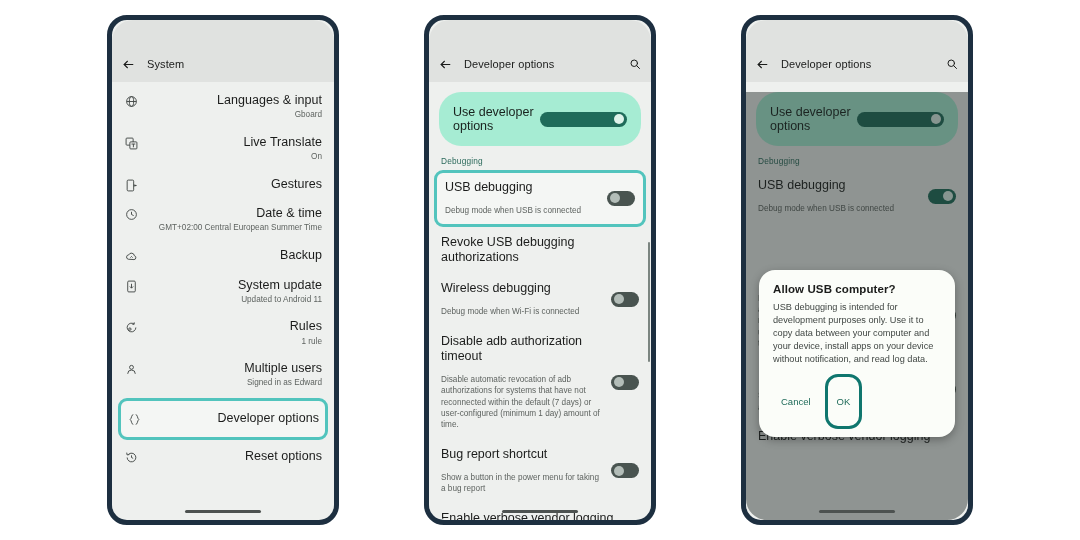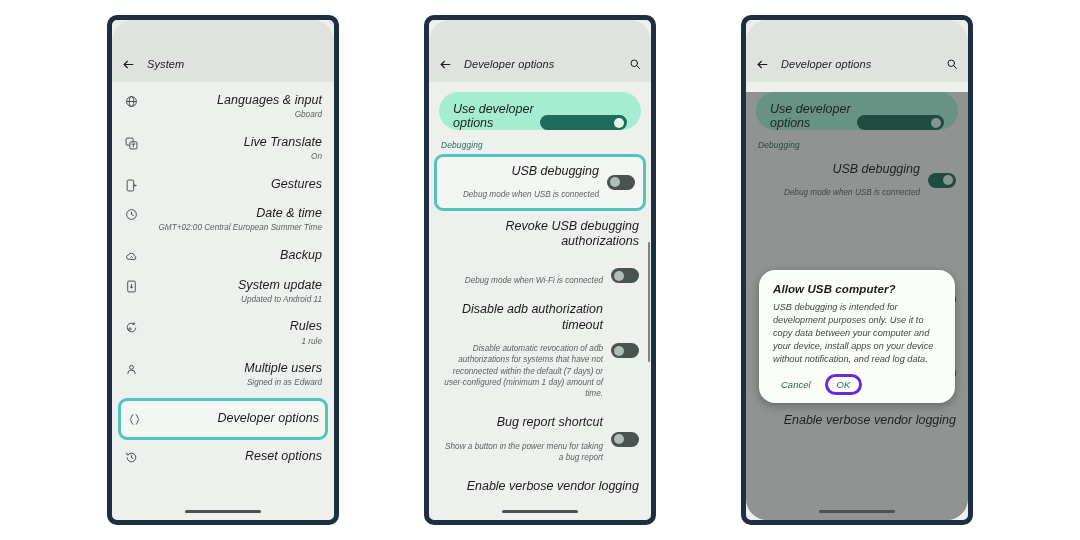--- a/index.html
+++ b/index.html
@@ -16,25 +16,24 @@
     align-items: center;
     justify-content: center;
     gap: 85px;
   }
 
   
   .phone {
     position: relative;
     width: 232px; height: 510px;
     border: 5px solid #1d2f40;
-    border-radius: 10px;
+    border-radius: 20px;
     background: #eef0ee;
     overflow: hidden;
     flex: none;
-    font-style: italic;
   }
   .screen {
     position: absolute;
     inset: 0;
     border-radius: 21px;
     overflow: hidden;
     background: #eef0ee;
   }
   .notch-pad { height: 26px; background: #e0e2e0; }
 
@@ -99,23 +98,23 @@
     border-radius: 3px;
     background: #4d5250;
   }
 
   
   .dev-body { background: #eef0ee; position: relative; height: 100%; }
   .usepill {
     margin: 10px 10px 0 10px;
     background: #a6ecd3;
     border-radius: 22px;
-    height: 38px;
+    height: 54px;
     display: flex;
-    align-items: flex-end;
+    align-items: center;
     padding: 0 14px;
   }
   .usepill span {
     flex: 1;
     font-size: 12.5px;
     color: #18211d;
   }
   .section-label {
     font-size: 8.3px;
     color: #2c6a5c;
@@ -130,21 +129,21 @@
   .sw.on i  { right: 3px; background: #dff2ea; }
   .sw.off { background: #495450; }
   .sw.off i { left: 3px; background: #b3bdb8; }
 
   .opt {
     display: flex;
     align-items: center;
     padding: 8px 12px;
     gap: 8px;
   }
-  .opt .t { flex: 1; min-width: 0; text-align: right; }
+  .opt .t { flex: 1; min-width: 0; }
   .opt .t .ti { font-size: 12.5px; color: #1b1c1b; line-height: 1.22; }
   .opt .t .ds { font-size: 8.2px; color: #5e6360; margin-top: 10px; line-height: 1.38; }
 
   
   .scrollbar {
     position: absolute;
     right: 1px; top: 150px;
     width: 2px; height: 120px;
     background: #7b8580;
     border-radius: 2px;
@@ -178,23 +177,23 @@
     gap: 6px;
     margin-top: 8px;
   }
   .dlg-btn {
     font-size: 9.5px;
     color: #1f6b5a;
     padding: 4px 8px;
     border-radius: 12px;
   }
   .dlg-btn.focus {
-    border: 3px solid #6d28d9;
+    border: 3px solid #0f766e;
     border-radius: 13px;
-    padding: 2px 9px;
+    padding: 19px 9px;
   }
 </style>
 </head>
 <body>
 
 <div class="stage">
 
   <div class="phone">
     <div class="screen">
       <div class="notch-pad"></div>
@@ -393,20 +392,21 @@
         </div>
 
         <div class="opt">
           <span class="t">
             <span class="ti" style="display:block">Revoke USB debugging authorizations</span>
           </span>
         </div>
 
         <div class="opt">
           <span class="t">
+            <span class="ti" style="display:block">Wireless debugging</span>
             <span class="ds" style="display:block">Debug mode when Wi-Fi is connected</span>
           </span>
           <span class="sw off">
               <i></i>
             </span>
         </div>
 
         <div class="opt">
           <span class="t">
             <span class="ti" style="display:block">Disable adb authorization timeout</span>

